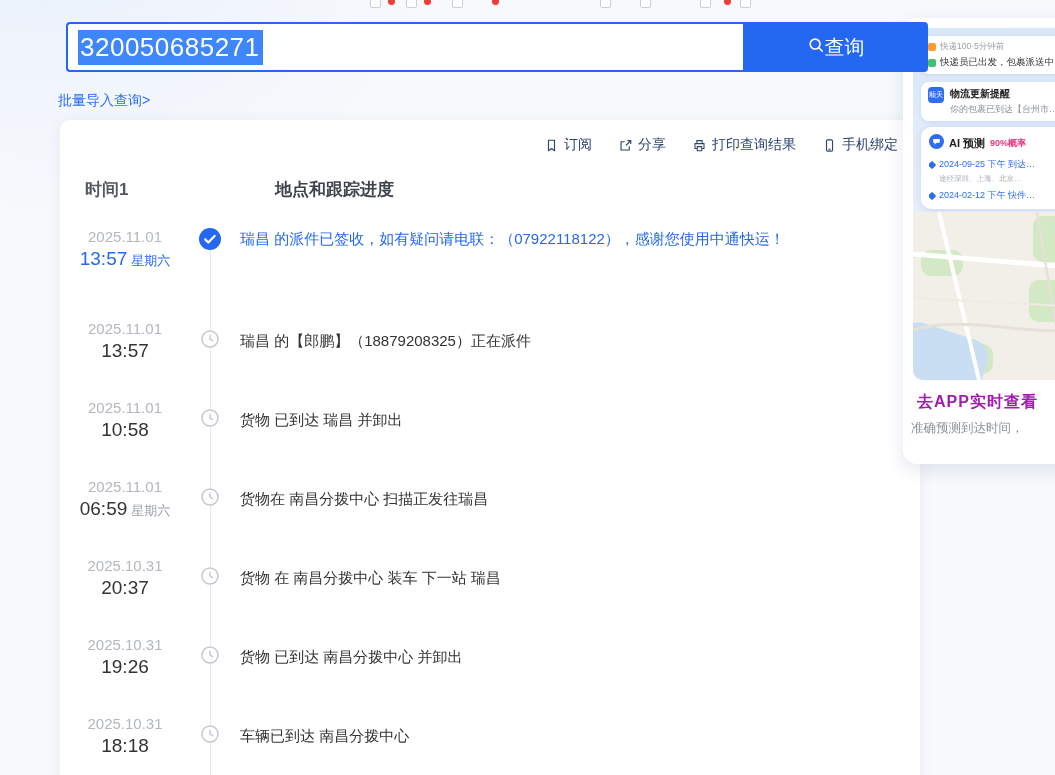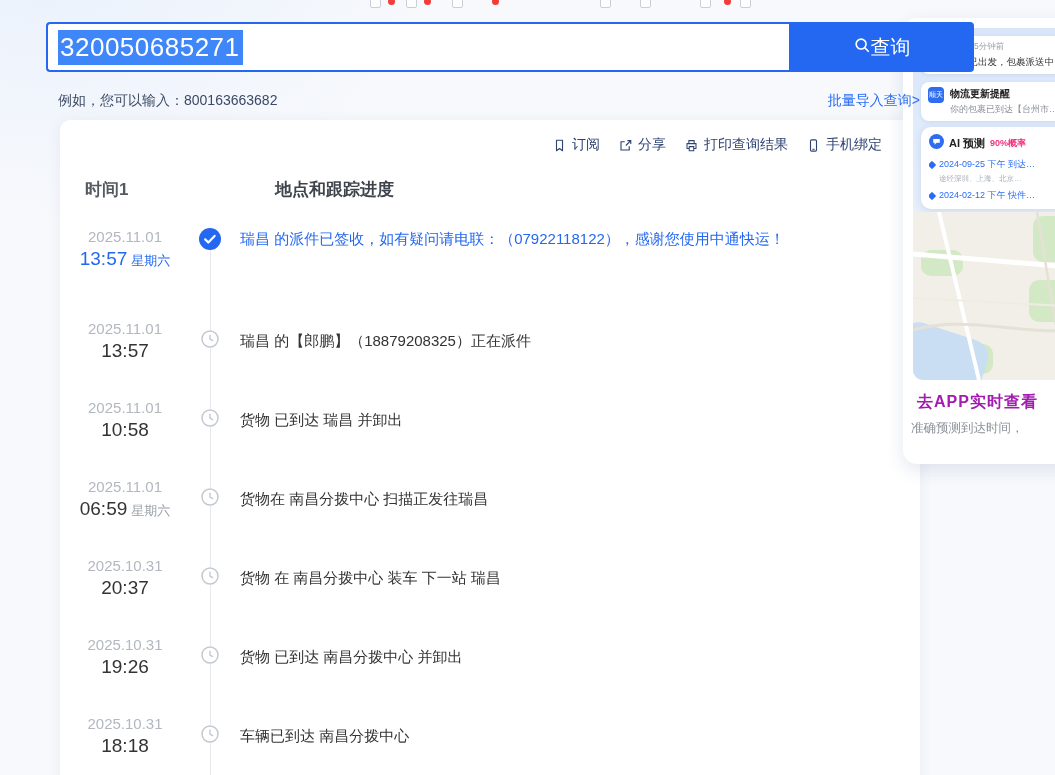--- a/index.html
+++ b/index.html
@@ -14,35 +14,35 @@
     background:radial-gradient(ellipse at 30% 30%, #eaf1fc 0%, rgba(234,241,252,0) 70%);
     pointer-events:none;
   }
 
   
   .topfrag{position:absolute;top:-3px;left:0;width:100%;height:14px;z-index:5}
   .tf-ic{position:absolute;top:0;width:9px;height:9px;border:1.5px solid #c2c8d2;border-radius:2px;background:#fff;opacity:.85}
   .tf-dot{position:absolute;top:1px;width:7px;height:7px;border-radius:50%;background:#f23b3b}
 
   
-  .searchbar{position:absolute;left:46px;top:22px;width:928px;height:50px;display:flex;z-index:3}
+  .searchbar{position:absolute;left:66px;top:22px;width:862px;height:50px;display:flex;z-index:3}
   .sinput{flex:1;background:#fff;border:2px solid #2468f2;border-right:none;border-radius:4px 0 0 4px;
     display:flex;align-items:center;padding:0 10px;font-size:26px;font-weight:500;color:#222;overflow:hidden}
   .sel{background:#3f86f8;color:#fff;padding:2px 3px 2px 2px;letter-spacing:.5px}
   .sbtn{width:185px;background:#2468f2;border:none;border-radius:0 4px 4px 0;color:#fff;font-size:20px;
     display:flex;align-items:center;justify-content:center;gap:0;cursor:pointer;font-family:inherit}
 
   .hintrow{position:absolute;left:58px;top:92px;width:862px;display:flex;justify-content:space-between;font-size:14px;z-index:3}
   .hint{color:#3c4a63}
   .batch{color:#2a6cf6;cursor:pointer;text-decoration:none}
 
   
   .panel{position:absolute;left:60px;top:120px;width:860px;height:680px;background:#fff;border-radius:10px;
     box-shadow:0 2px 14px rgba(60,80,120,.08)}
-  .actions{position:absolute;top:16px;right:38px;display:flex;gap:18px}
+  .actions{position:absolute;top:16px;right:22px;display:flex;gap:26px}
   .act{display:flex;align-items:center;gap:5px;color:#2e4372;font-size:14px;cursor:pointer}
   .act svg{display:block}
   .colhead{position:absolute;top:58px;font-size:17px;font-weight:600;color:#3f444c}
   .colhead.time{left:25px;color:#55595f}
   .colhead.prog{left:215px}
 
   .vline{position:absolute;left:150px;top:118px;bottom:0;width:1px;background:#e6e8ec}
 
   .timeline{position:absolute;left:0;top:100px;right:0}
   .trow{position:relative;height:79px}
@@ -120,21 +120,20 @@
       <svg viewBox="0 0 20 20" width="18" height="18">
           <circle cx="9" cy="9" r="5.5" fill="none" stroke="#fff" stroke-width="1.8"></circle>
           <path d="M13.2 13.2L17 17" stroke="#fff" stroke-width="1.8" stroke-linecap="round"></path>
         </svg>
     </span>
     <span>查询</span>
   </button>
 </div>
 
 <div class="hintrow">
-  <span class="hint">例如，您可以输入：800163663682</span>
   <a class="batch" href="#">批量导入查询&gt;</a>
 </div>
 
 <div class="panel">
   <div class="actions">
     <span class="act">
       <span>
           <svg viewBox="0 0 20 20" width="15" height="15">
             <path d="M6 3h8v14l-4-3-4 3z" fill="none" stroke="currentColor" stroke-width="1.5" stroke-linejoin="round"></path>
           </svg>

